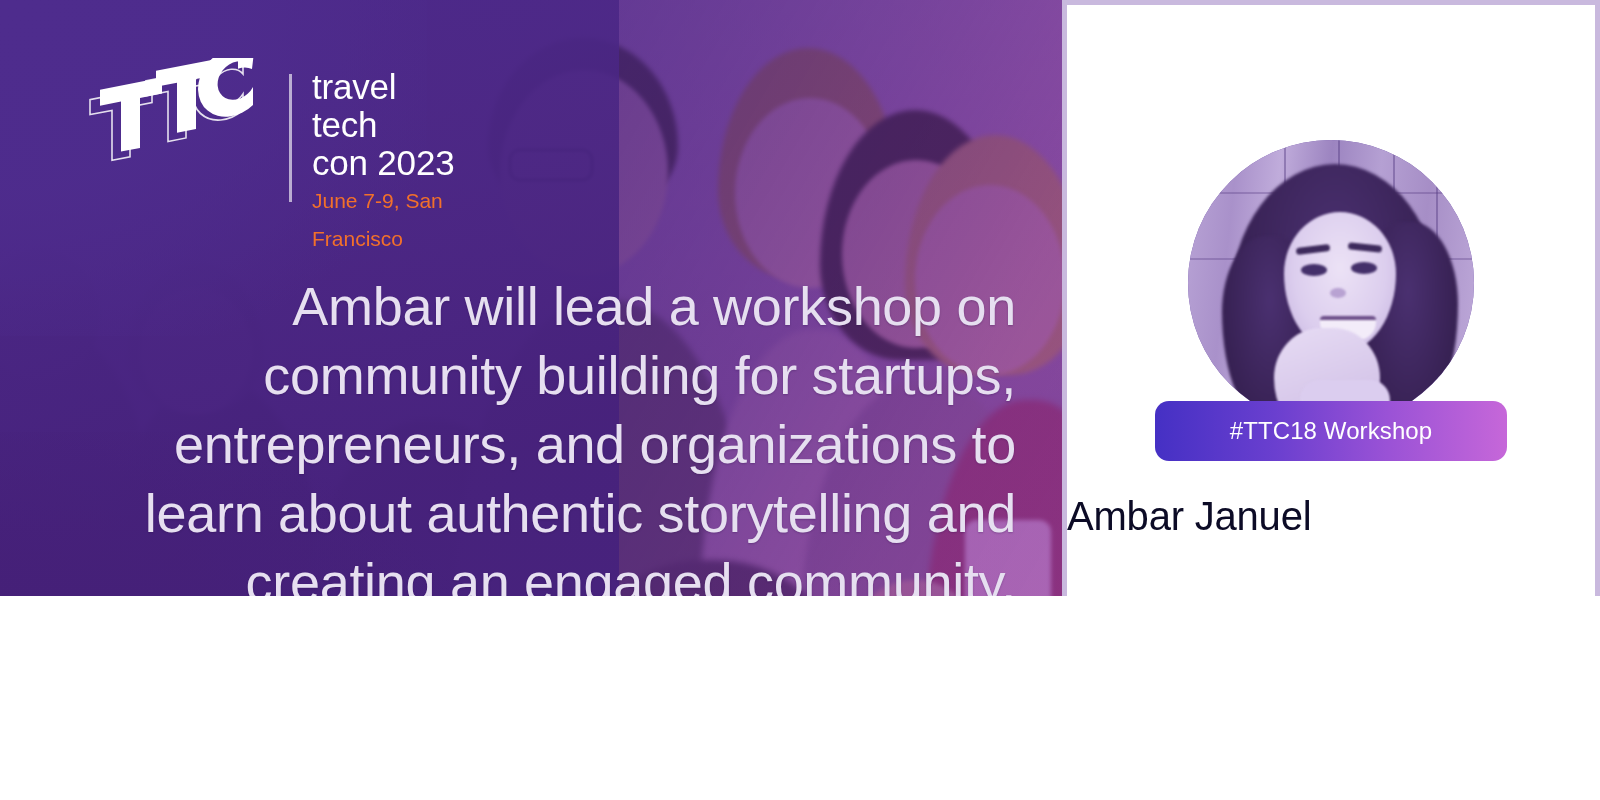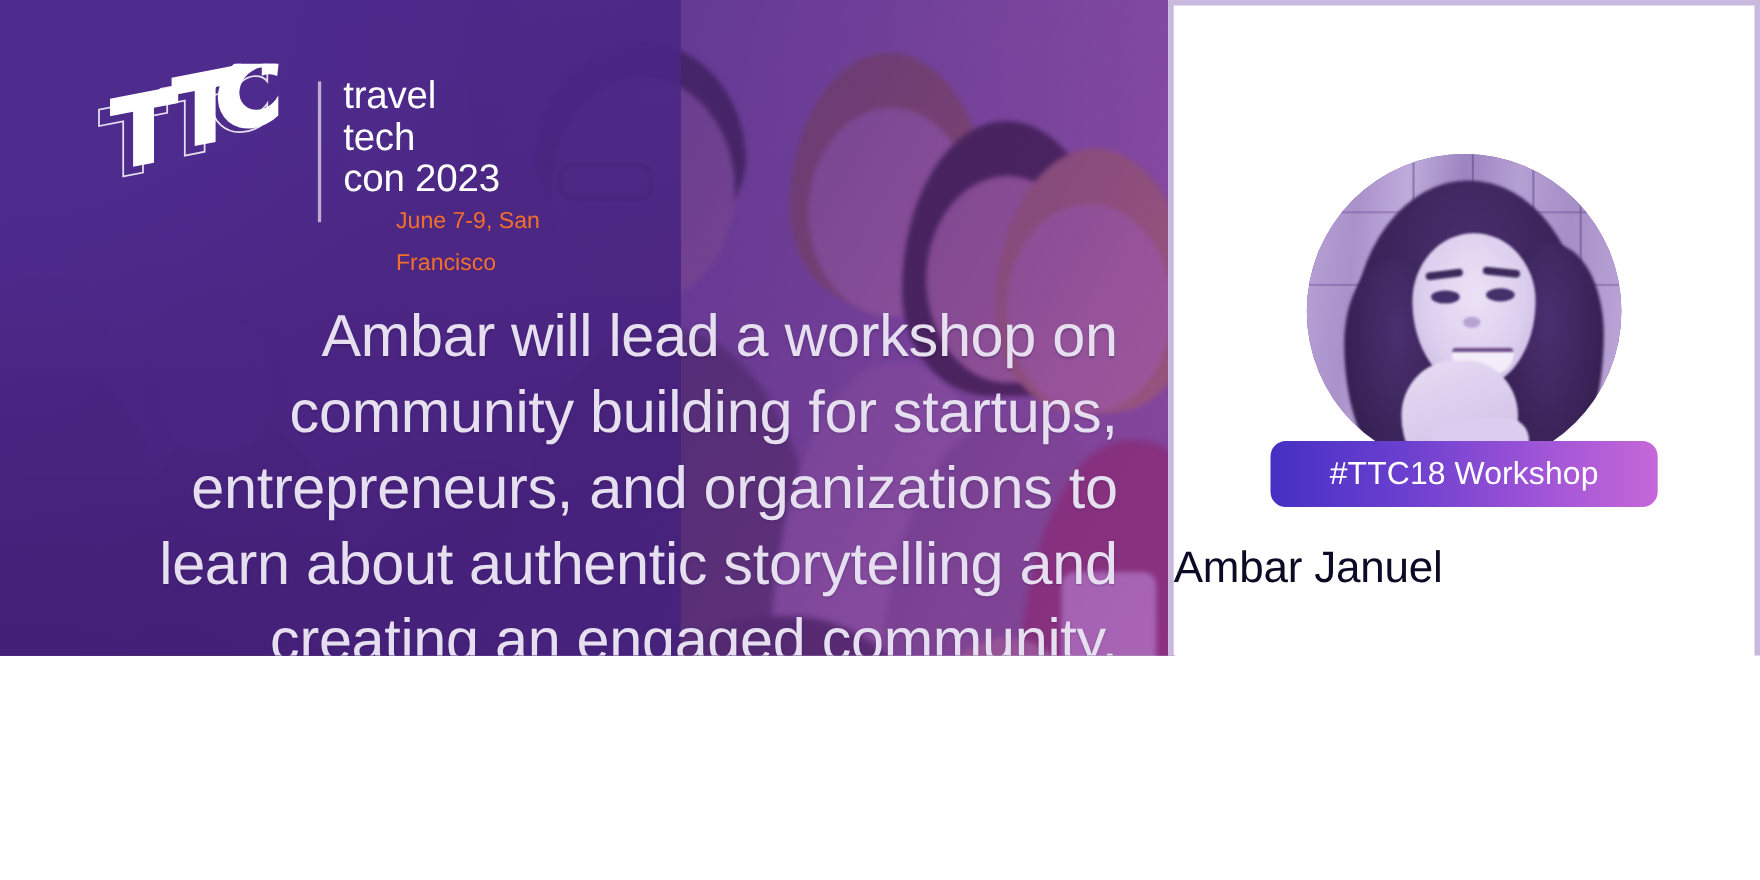--- a/index.html
+++ b/index.html
@@ -131,21 +131,20 @@
     line-height: 38px;
     letter-spacing: -0.2px;
     font-weight: 400;
   }
   .logo-date {
     color: #f2702a;
     font-size: 21px;
     line-height: 38px;
     font-weight: 400;
     max-width: 160px;
-    margin-left: 48px;
   }
 
   
   .headline {
     position: absolute;
     left: 76px;
     top: 272px;
     width: 940px;
     color: #e6dff0;
     font-size: 54px;
@@ -216,21 +215,21 @@
     width: 352px;
     height: 60px;
     border-radius: 14px;
     background: linear-gradient(90deg, #4530c4 0%, #6a3fcf 34%, #9a52d6 66%, #c667d9 100%);
     display: flex;
     align-items: center;
     justify-content: center;
   }
   .badge-label {
     color: #ffffff;
-    font-size: 29px;
+    font-size: 24px;
     font-weight: 400;
     letter-spacing: 0.1px;
   }
   .speaker-name {
     position: absolute;
     left: 0; right: 0;
     top: 489px;
     text-align: left;
     color: #0c0b26;
     font-size: 40px;

